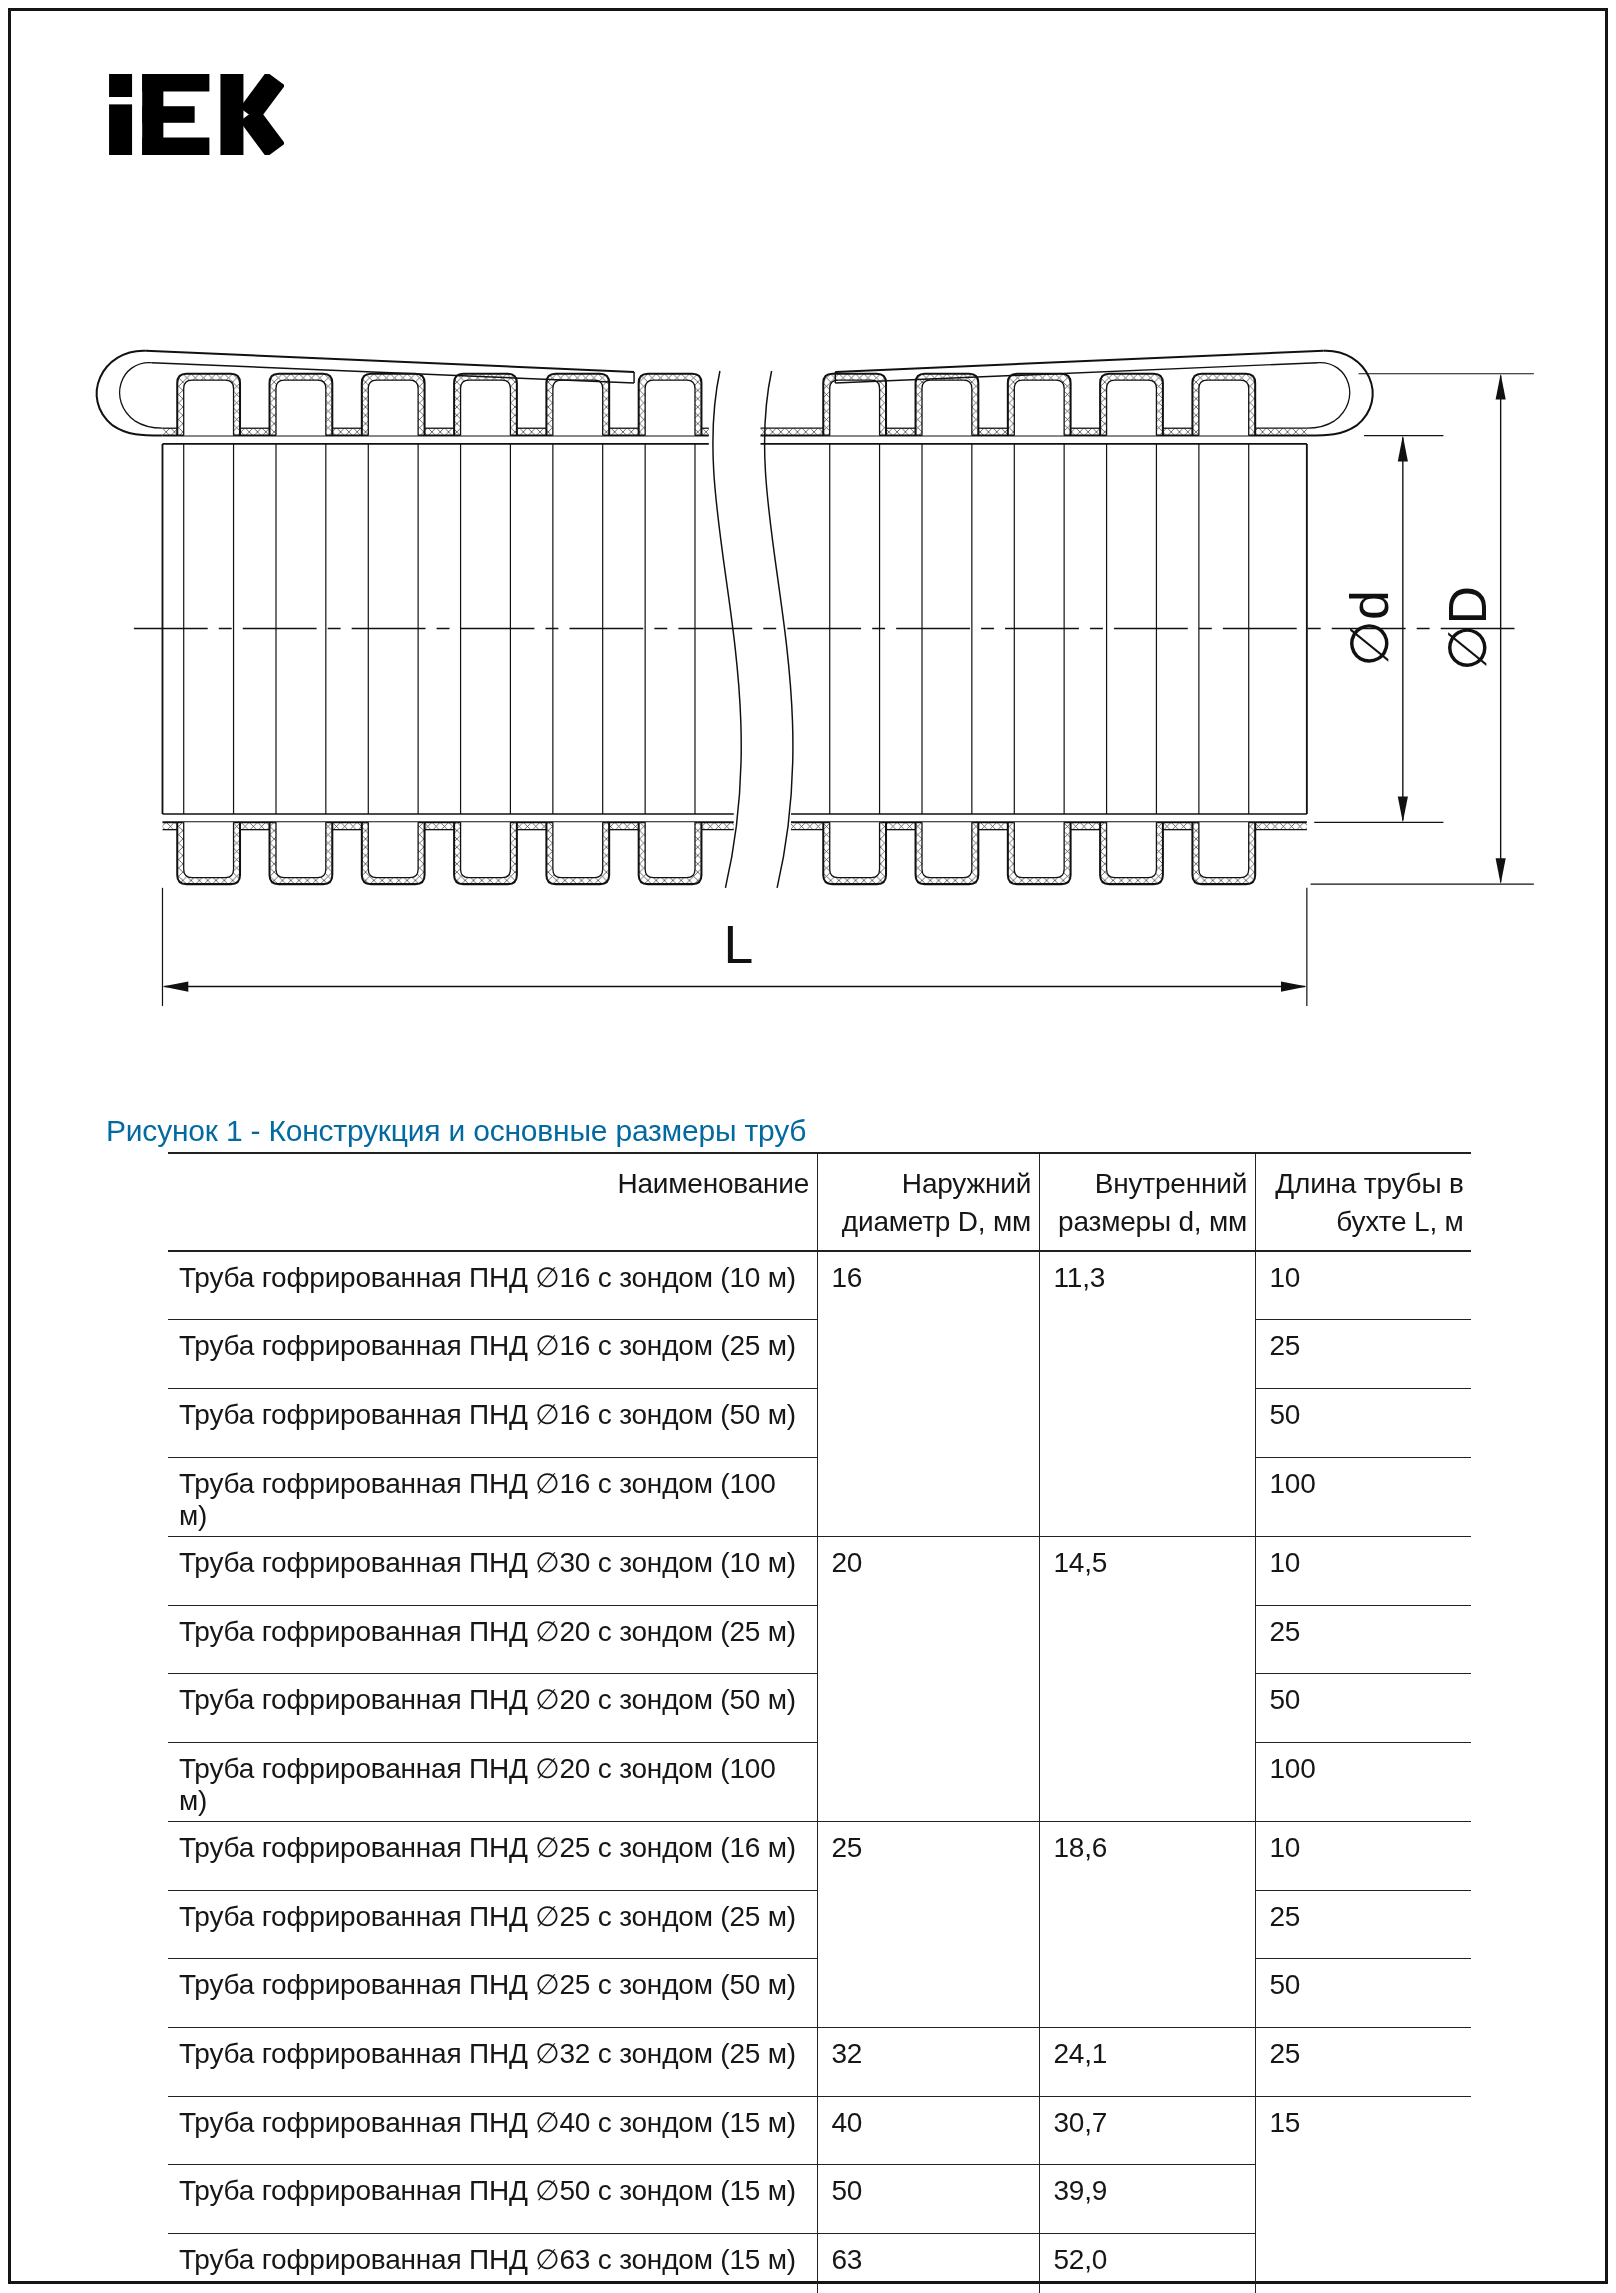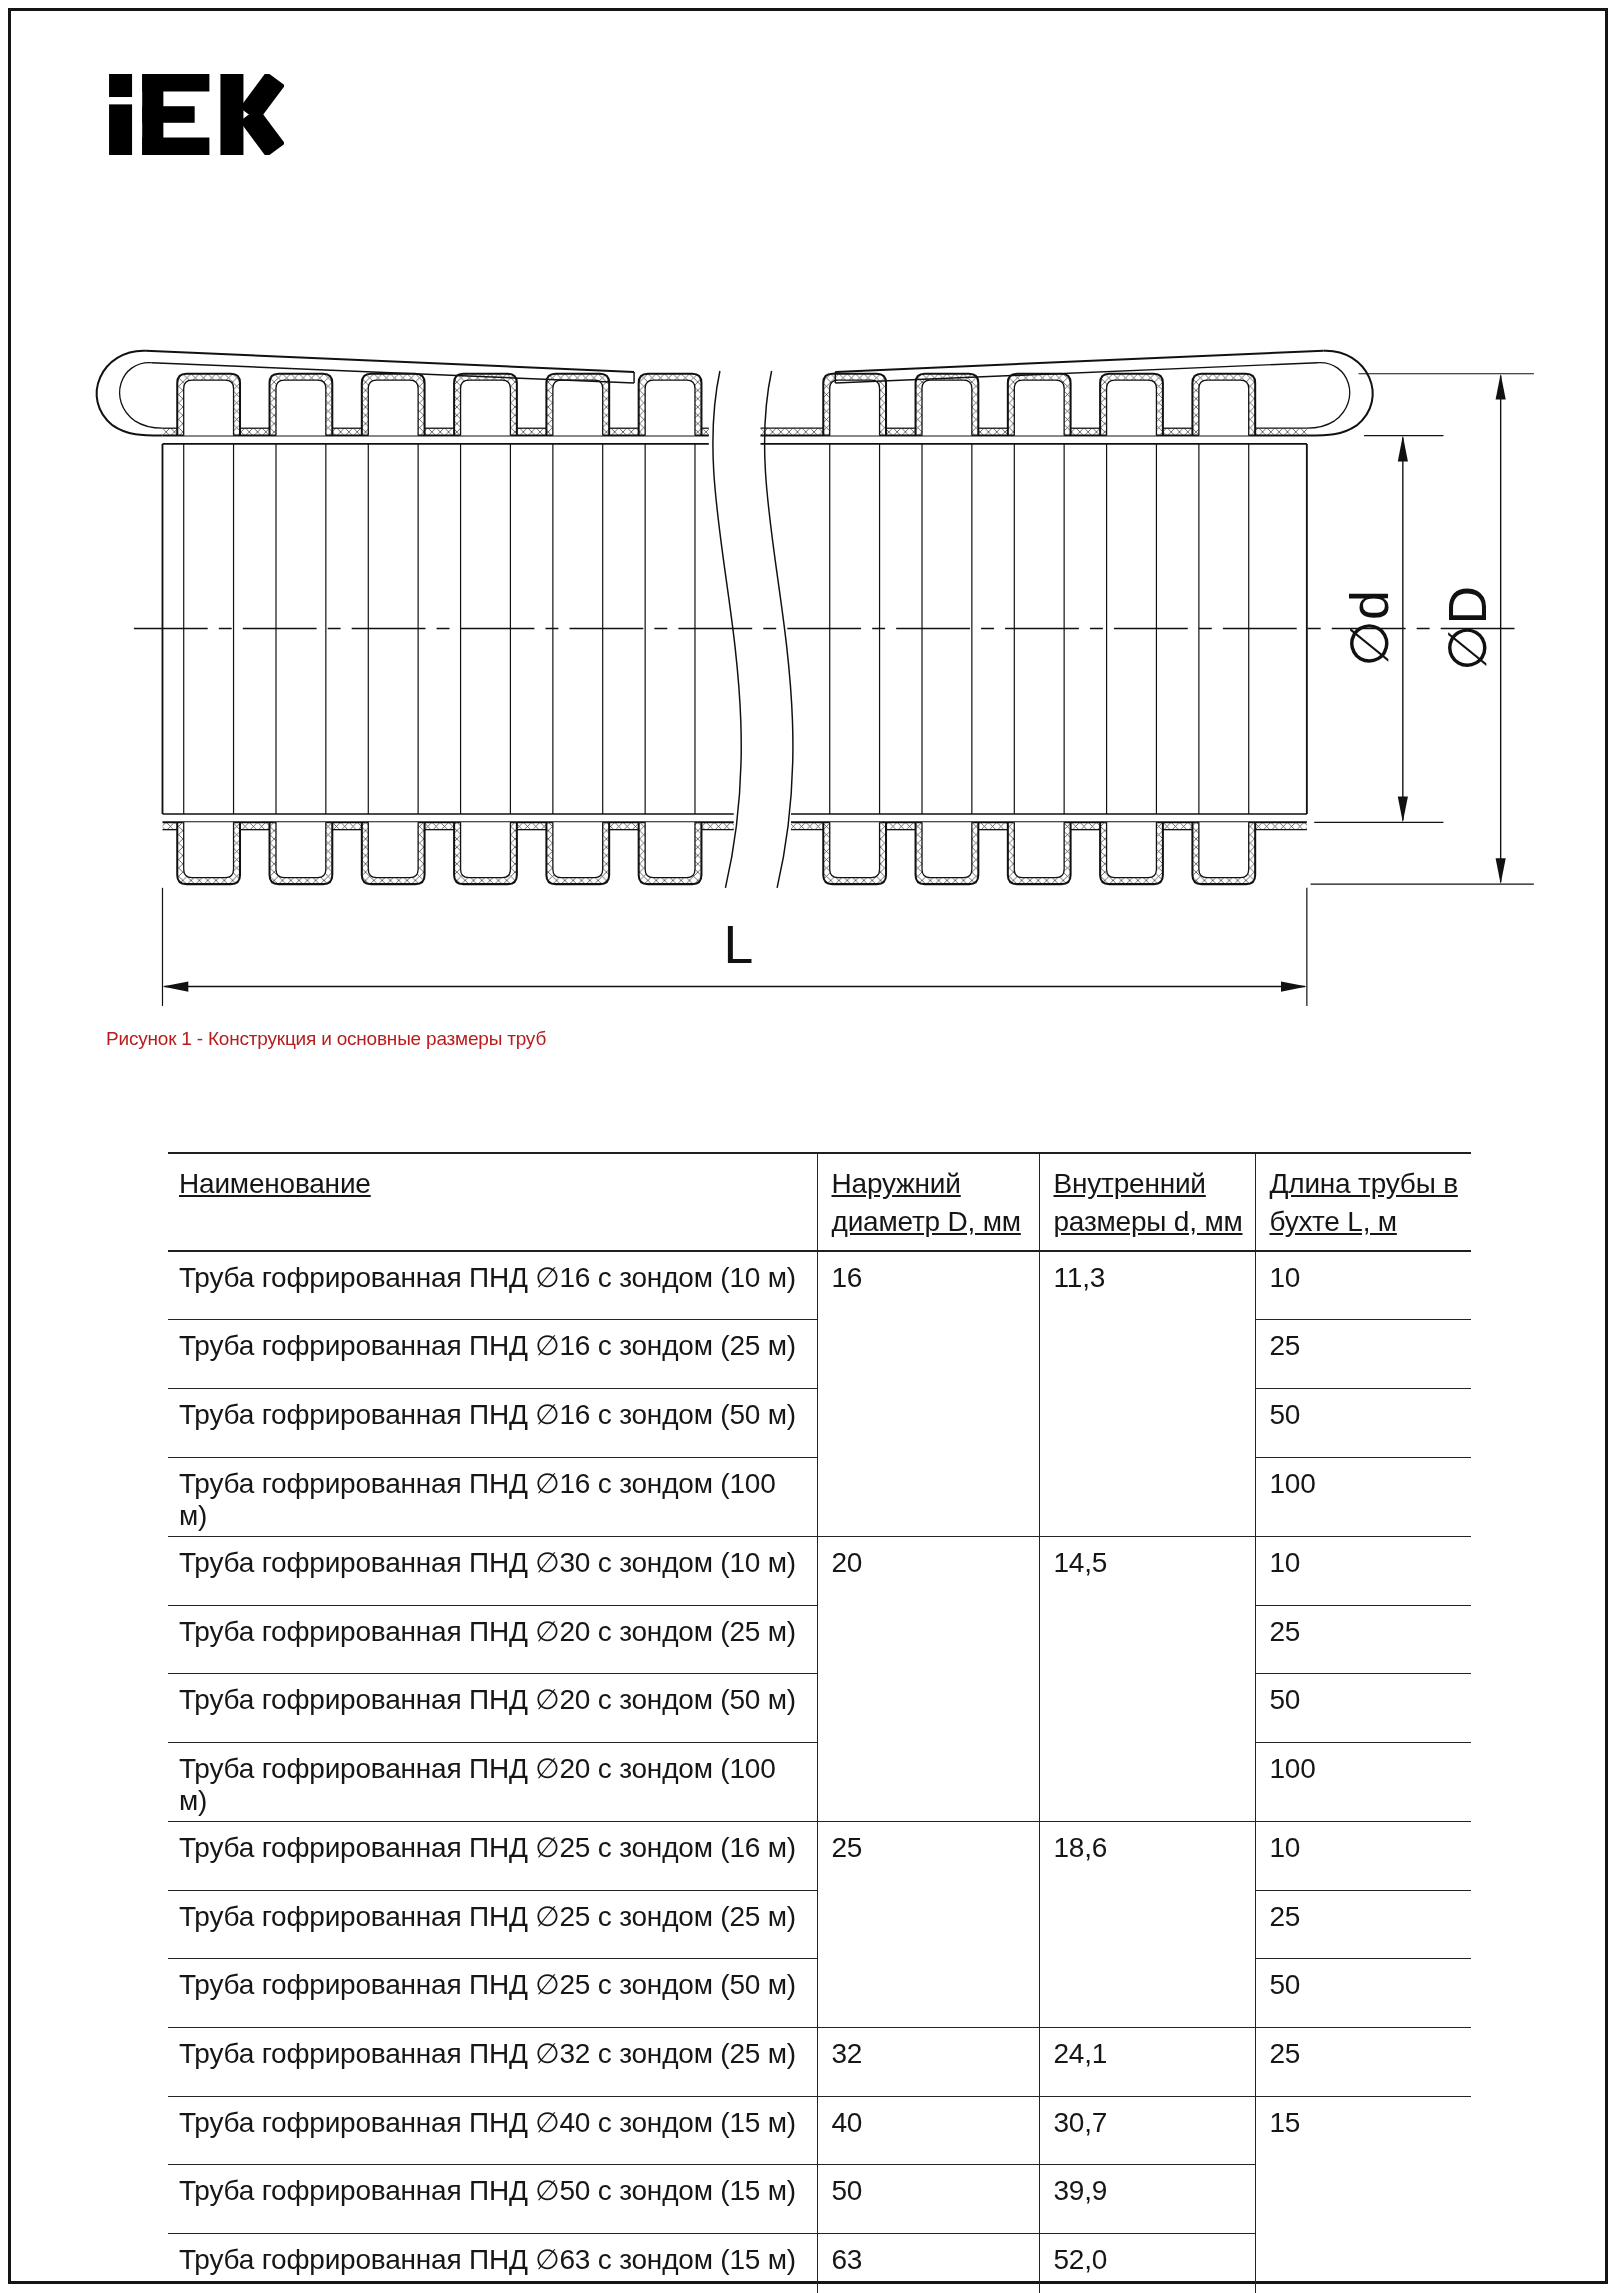--- a/index.html
+++ b/index.html
@@ -8,33 +8,33 @@
     font-family:"Liberation Sans",sans-serif;color:#1a1a1a;overflow:hidden;
   }
   .page-frame{
     position:absolute;left:8.3px;top:8.3px;width:1594px;height:2270px;
     border:3.2px solid #151515;pointer-events:none;
   }
   #logo{position:absolute;left:109px;top:74px;}
   #diagram{position:absolute;left:0;top:0;}
   .dim-label{font-size:58px;fill:#111;font-family:"Liberation Sans",sans-serif;}
   .caption{
-    position:absolute;left:106px;top:1028px;font-size:19px;color:#b91c1c;
+    position:absolute;left:106px;top:1114px;font-size:30px;color:#0369a1;
     letter-spacing:-0.2px;
   }
   .tablewrap{position:absolute;left:168px;top:1152px;width:1302px;}
   table{
     border-collapse:collapse;width:100%;table-layout:fixed;
     font-size:28px;color:#161616;letter-spacing:-0.2px;
   }
   col.c1{width:649px;} col.c2{width:222px;} col.c3{width:216px;} col.c4{width:216px;}
   th{
-    font-weight:normal;text-align:left;vertical-align:top;
+    font-weight:normal;text-align:right;vertical-align:top;
     padding:11px 7.4px 9.2px 11px;line-height:1.35;
-    border-top:2.8px solid #202020;border-bottom:2.3px solid #202020;text-decoration:underline;
+    border-top:2.8px solid #202020;border-bottom:2.3px solid #202020;
   }
   td{
     height:54px;vertical-align:top;padding:10px 5.5px 3.7px 11px;
     border-bottom:1.8px solid #232323;line-height:1.15;
   }
   .vline{border-left:1.8px solid #232323;padding-left:14px;}
 </style>
 </head>
 <body>
 

